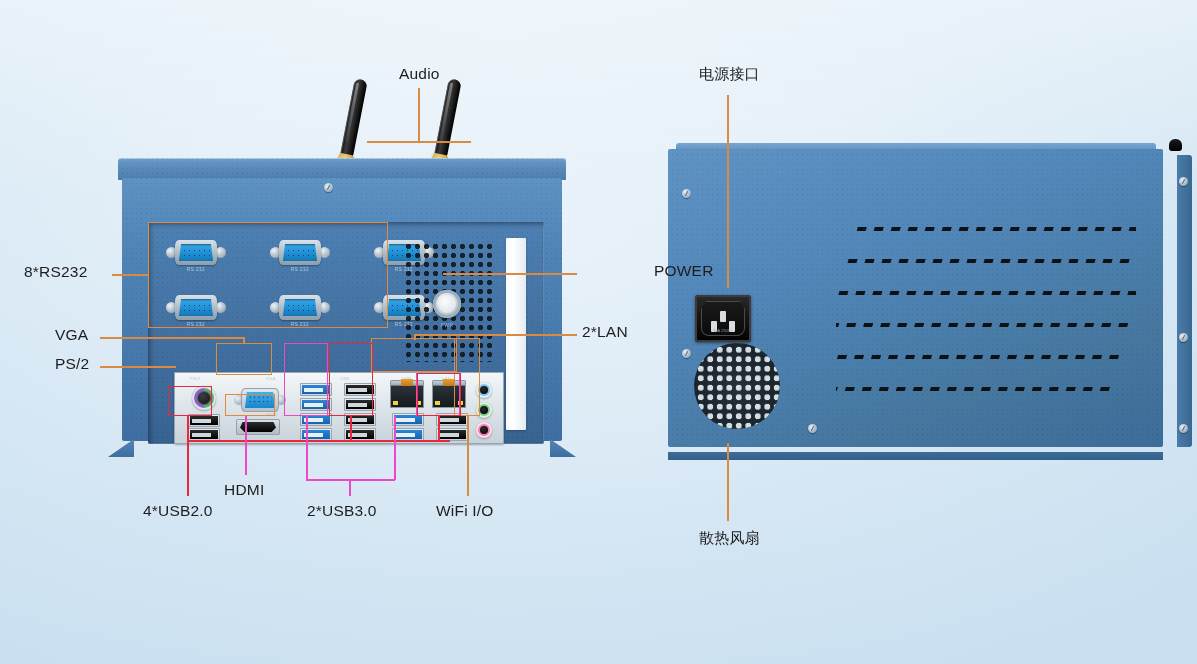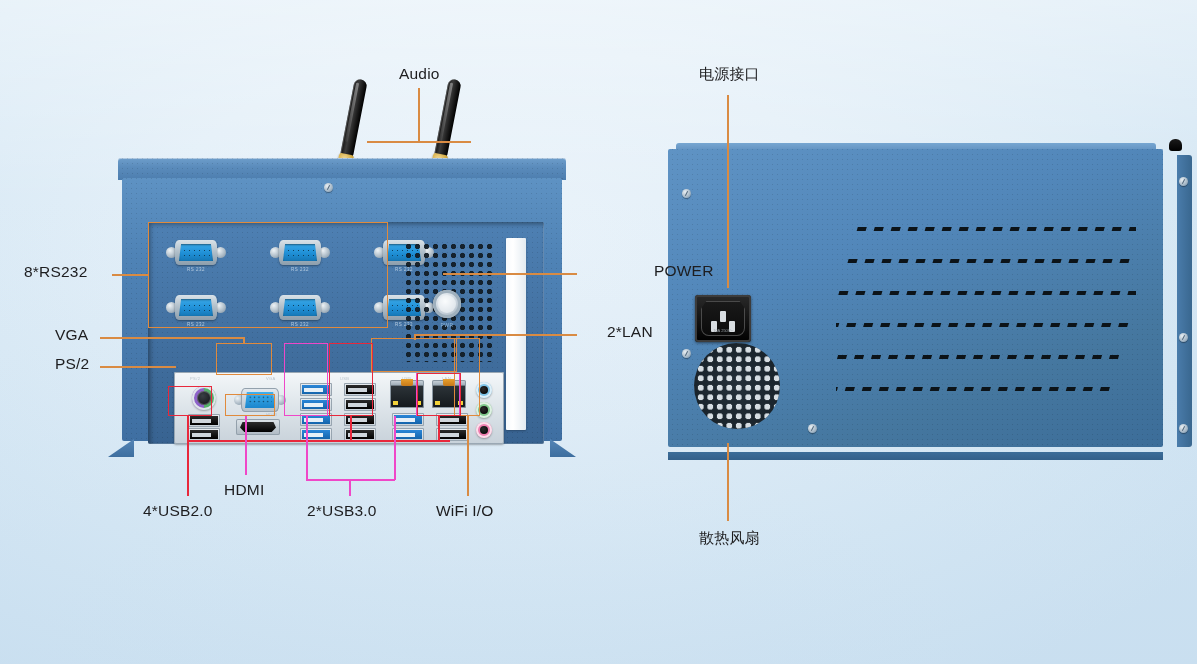--- a/index.html
+++ b/index.html
@@ -413,21 +413,21 @@
 <div class="lbl" style="left:55px;top:326px;">VGA</div>
 <div class="ln lnh" style="left:100px;top:337px;width:144px;"></div>
 <div class="ln lnv" style="left:243px;top:337px;height:7px;"></div>
 
 <div class="lbl" style="left:55px;top:355px;">PS/2</div>
 <div class="ln lnh" style="left:100px;top:366px;width:76px;"></div>
 
 <div class="lbl" style="left:614px;top:262px;margin-left:40px;">POWER</div>
 <div class="ln lnh" style="left:443px;top:273px;width:134px;"></div>
 
-<div class="lbl" style="left:607px;top:323px;">2*LAN</div>
+<div class="lbl" style="left:582px;top:323px;">2*LAN</div>
 <div class="ln lnh" style="left:414px;top:334px;width:163px;"></div>
 <div class="ln lnv" style="left:414px;top:334px;height:6px;"></div>
 
 <div class="lbl" style="left:143px;top:502px;">4*USB2.0</div>
 <div class="ln lnv red" style="left:187px;top:416px;height:80px;"></div>
 <div class="ln lnh red" style="left:187px;top:440px;width:263px;"></div>
 <div class="ln lnv red" style="left:350px;top:416px;height:24px;"></div>
 <div class="ln lnv red" style="left:438px;top:416px;height:24px;"></div>
 
 <div class="lbl" style="left:224px;top:481px;">HDMI</div>

